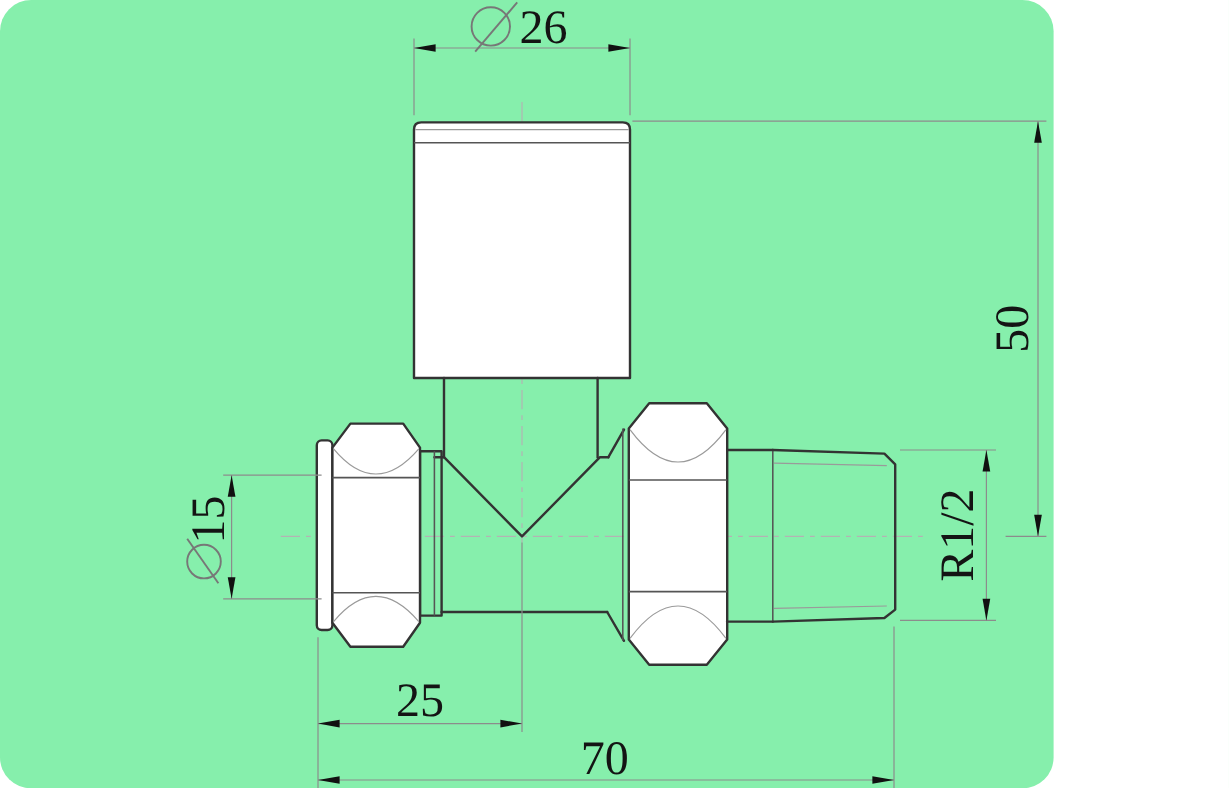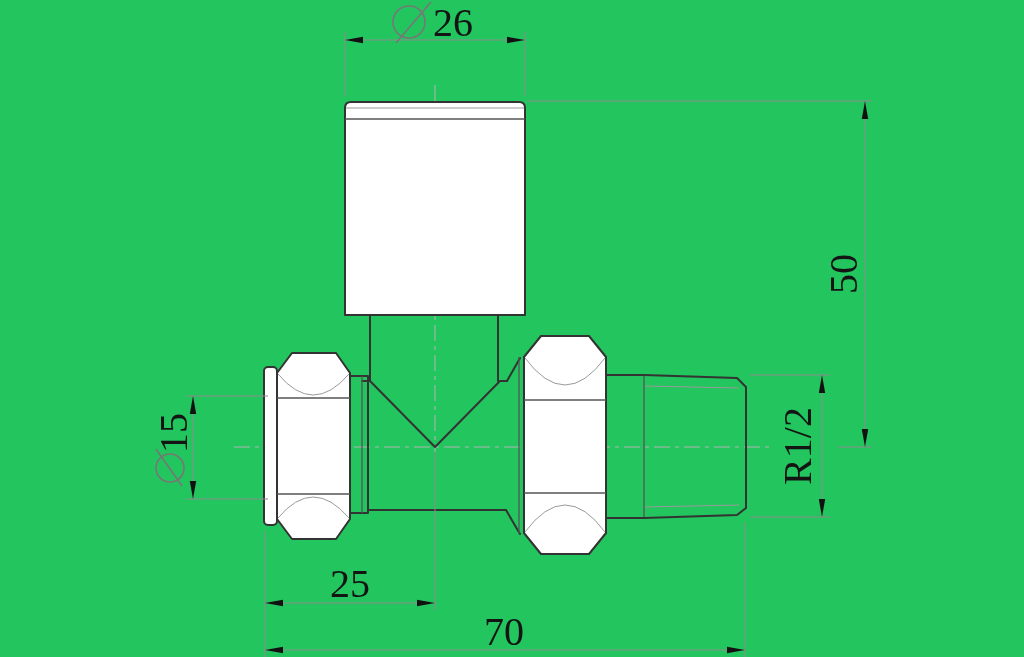--- a/index.html
+++ b/index.html
@@ -1,20 +1,21 @@
 <!DOCTYPE html>
 <html><head>
 <meta charset="utf-8">
 <style>
   html,body{margin:0;padding:0;background:#ffffff;}
   .sheet{
     position:relative;
-    width:1024px;height:657px;
-    background:#22c55e;
+    width:878px;height:657px;
+    background:#86efac;
     overflow:hidden;
+    border-radius:26px;
   }
   svg{position:absolute;left:0;top:0;}
   svg text{
     font-family:"Liberation Serif","DejaVu Serif",serif;
     font-size:40px;
     fill:#141414;
   }
   
   .outline{stroke:#333;stroke-width:2;fill:none;stroke-linejoin:round;stroke-linecap:round;}
   .outline-fill{stroke:#333;stroke-width:2;fill:#ffffff;stroke-linejoin:round;}

